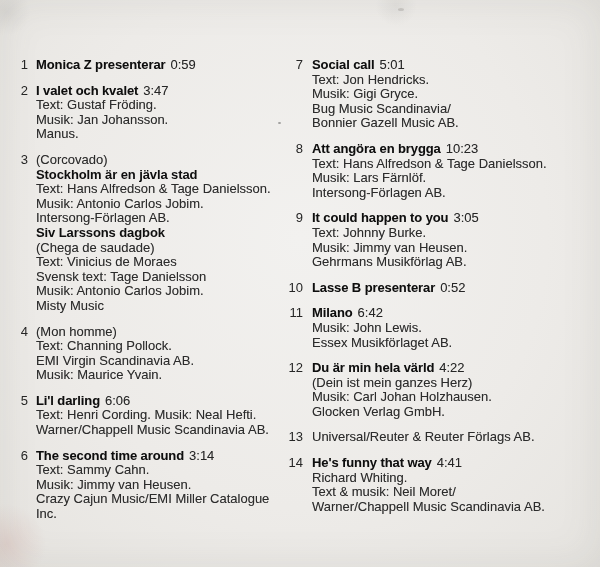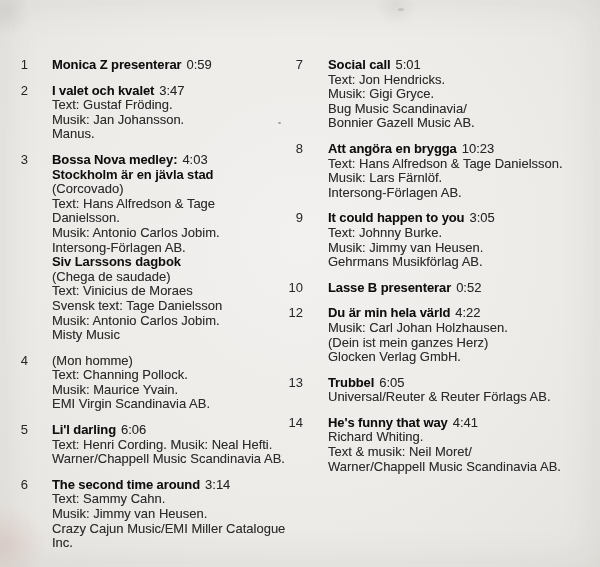--- a/index.html
+++ b/index.html
@@ -50,21 +50,21 @@
   }
   .num {
     flex: none;
     width: 14px;
     margin-right: 8px;
     text-align: right;
     color: #262626;
   }
   .col-right .num { width: 17px; margin-right: 9px; }
 
-  .body { flex: 1; margin-left: 16px; }
+  .body { flex: 1; }
 
   .title {
     font-weight: 700;
     color: #0e0e0e;
     letter-spacing: -0.1px;
   }
   .time {
     font-weight: 400;
     color: #262626;
     margin-left: 5px;
@@ -99,41 +99,40 @@
         <div class="body">
           <div class="titleline"><span class="title">I valet och kvalet</span><span class="time">3:47</span></div>
           <div class="line">Text: Gustaf Fröding.</div>
           <div class="line">Musik: Jan Johansson.</div>
           <div class="line">Manus.</div>
         </div>
       </div>
       <div class="track">
         <span class="num">3</span>
         <div class="body">
-          <div class="titleline"><span class="title">Bossa Nova medley:</span><span class="time">4:03</span></div>
+          <div class="line">(Corcovado)</div>
           <div class="line bold">Stockholm är en jävla stad</div>
-          <div class="line">(Corcovado)</div>
           <div class="line">Text: Hans Alfredson &amp; Tage Danielsson.</div>
           <div class="line">Musik: Antonio Carlos Jobim.</div>
           <div class="line">Intersong-Förlagen AB.</div>
           <div class="line bold">Siv Larssons dagbok</div>
           <div class="line">(Chega de saudade)</div>
           <div class="line">Text: Vinicius de Moraes</div>
           <div class="line">Svensk text: Tage Danielsson</div>
           <div class="line">Musik: Antonio Carlos Jobim.</div>
           <div class="line">Misty Music</div>
         </div>
       </div>
       <div class="track">
         <span class="num">4</span>
         <div class="body">
           <div class="line">(Mon homme)</div>
           <div class="line">Text: Channing Pollock.</div>
+          <div class="line">EMI Virgin Scandinavia AB.</div>
           <div class="line">Musik: Maurice Yvain.</div>
-          <div class="line">EMI Virgin Scandinavia AB.</div>
         </div>
       </div>
       <div class="track">
         <span class="num">5</span>
         <div class="body">
           <div class="titleline"><span class="title">Li'l darling</span><span class="time">6:06</span></div>
           <div class="line">Text: Henri Cording. Musik: Neal Hefti.</div>
           <div class="line">Warner/Chappell Music Scandinavia AB.</div>
         </div>
       </div>
@@ -176,32 +175,39 @@
           <div class="line">Gehrmans Musikförlag AB.</div>
         </div>
       </div>
       <div class="track">
         <span class="num">10</span>
         <div class="body">
           <div class="titleline"><span class="title">Lasse B presenterar</span><span class="time">0:52</span></div>
         </div>
       </div>
       <div class="track">
+        <span class="num">11</span>
+        <div class="body">
+          <div class="titleline"><span class="title">Milano</span><span class="time">6:42</span></div>
+          <div class="line">Musik: John Lewis.</div>
+          <div class="line">Essex Musikförlaget AB.</div>
+        </div>
+      </div>
+      <div class="track">
         <span class="num">12</span>
         <div class="body">
           <div class="titleline"><span class="title">Du är min hela värld</span><span class="time">4:22</span></div>
+          <div class="line">(Dein ist mein ganzes Herz)</div>
           <div class="line">Musik: Carl Johan Holzhausen.</div>
-          <div class="line">(Dein ist mein ganzes Herz)</div>
           <div class="line">Glocken Verlag GmbH.</div>
         </div>
       </div>
       <div class="track">
         <span class="num">13</span>
         <div class="body">
-          <div class="titleline"><span class="title">Trubbel</span><span class="time">6:05</span></div>
           <div class="line">Universal/Reuter &amp; Reuter Förlags AB.</div>
         </div>
       </div>
       <div class="track">
         <span class="num">14</span>
         <div class="body">
           <div class="titleline"><span class="title">He's funny that way</span><span class="time">4:41</span></div>
           <div class="line">Richard Whiting.</div>
           <div class="line">Text &amp; musik: Neil Moret/</div>
           <div class="line">Warner/Chappell Music Scandinavia AB.</div>

